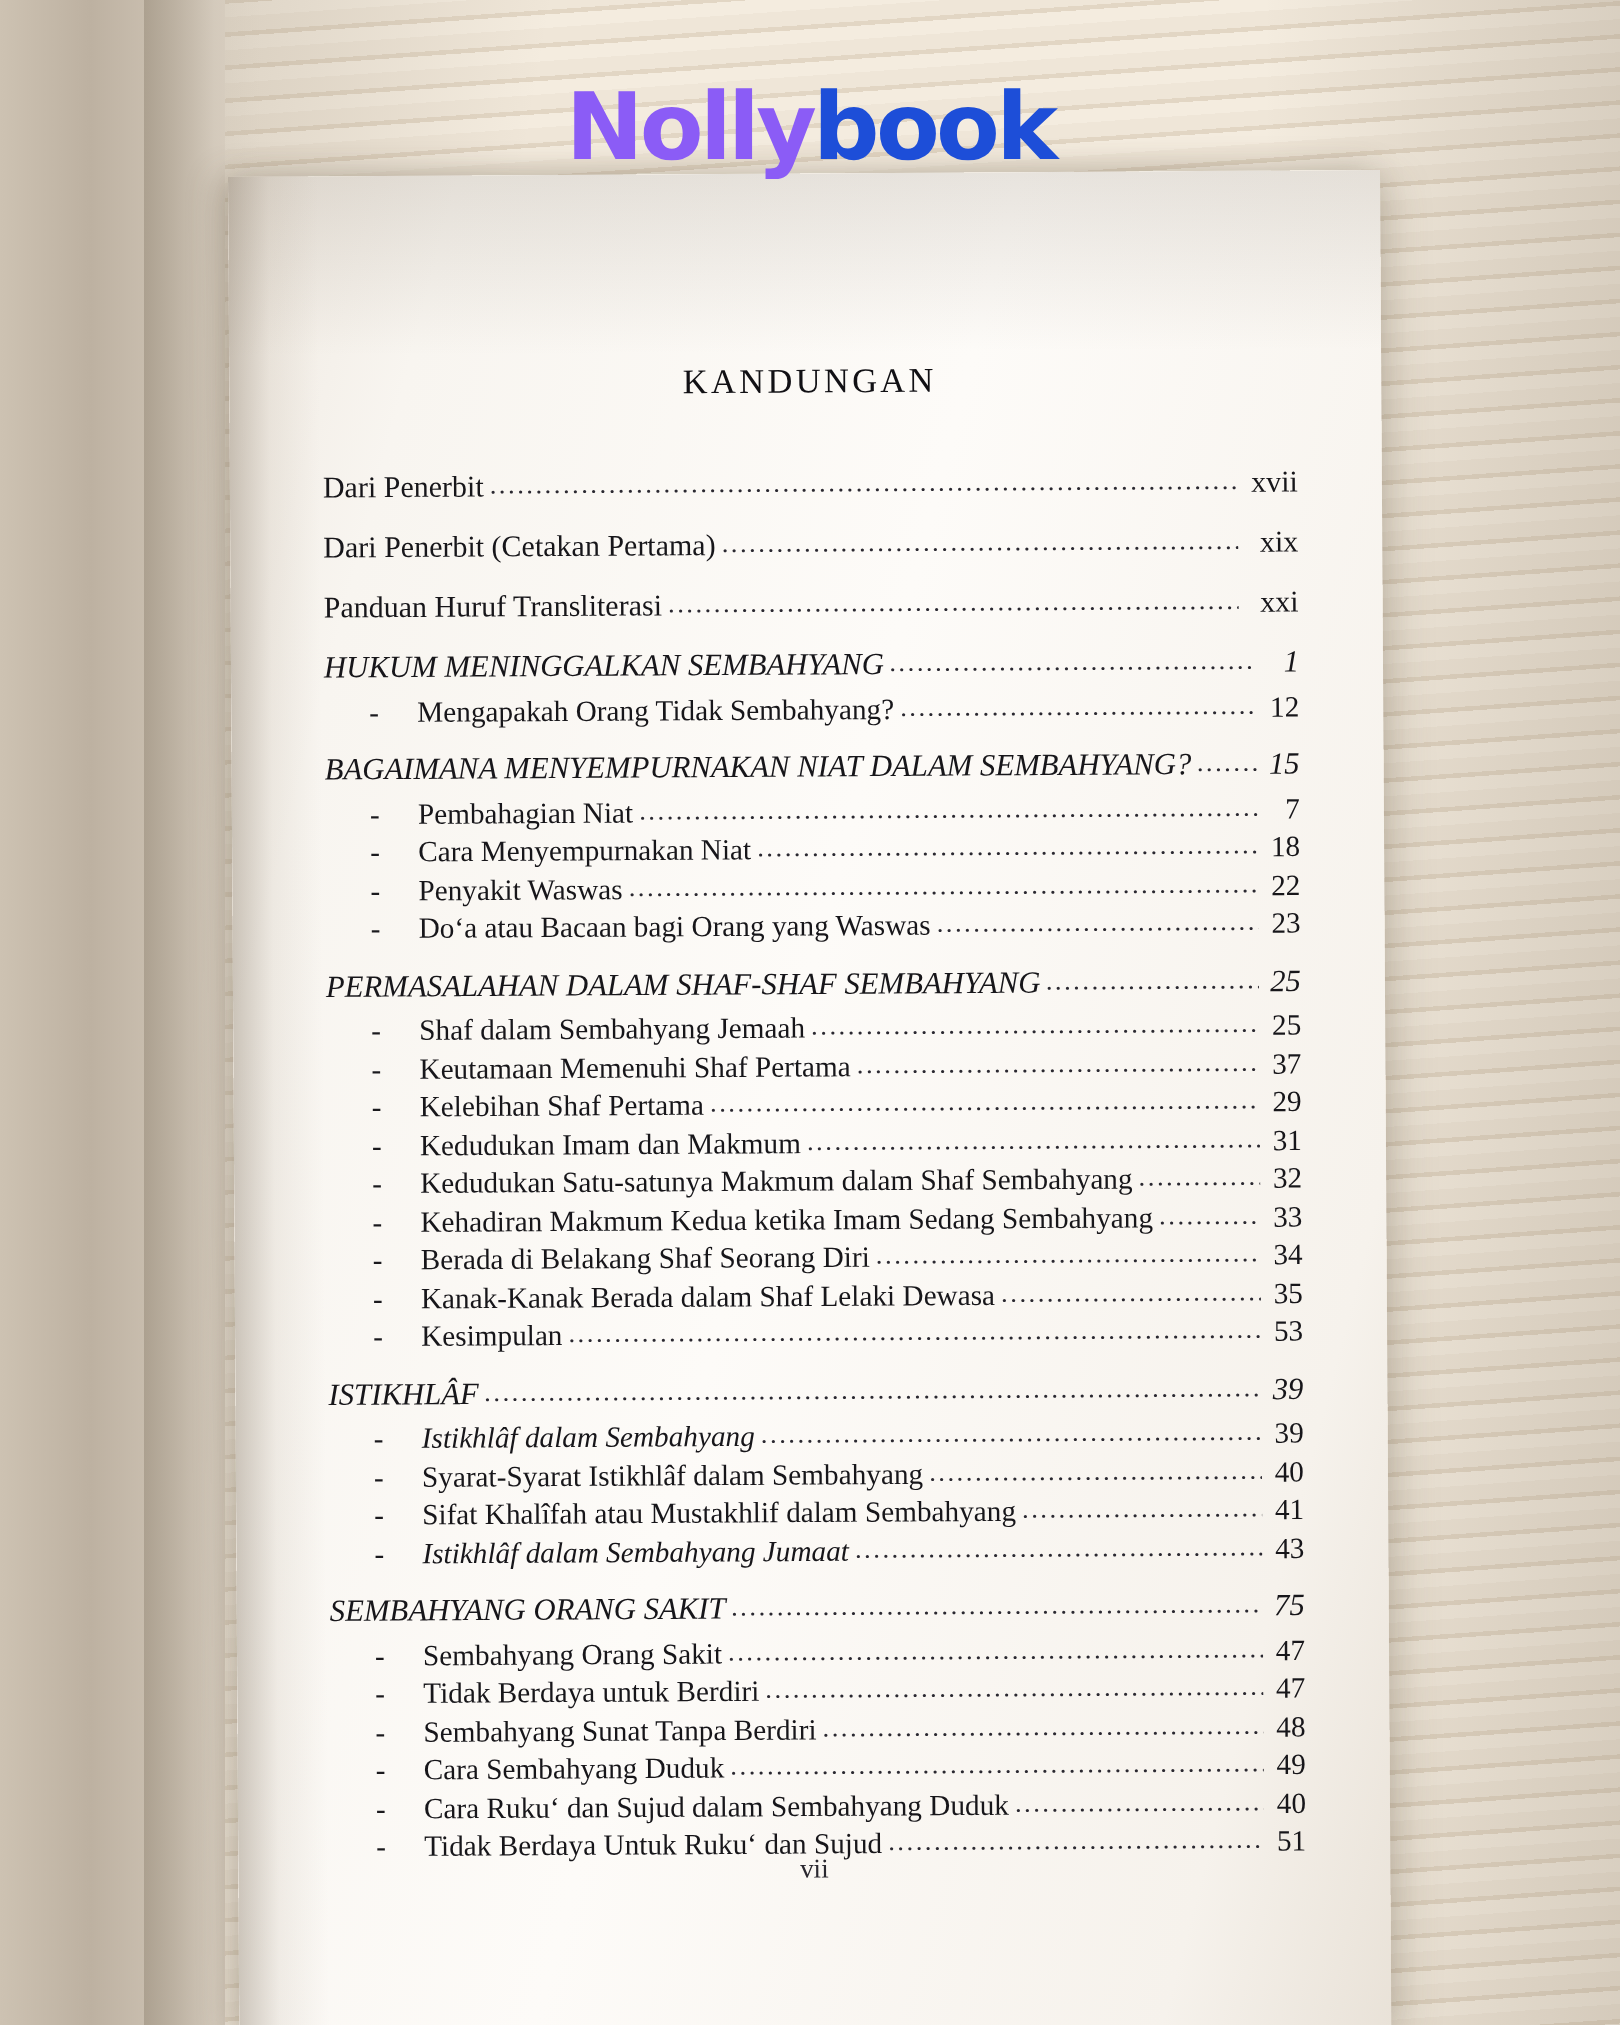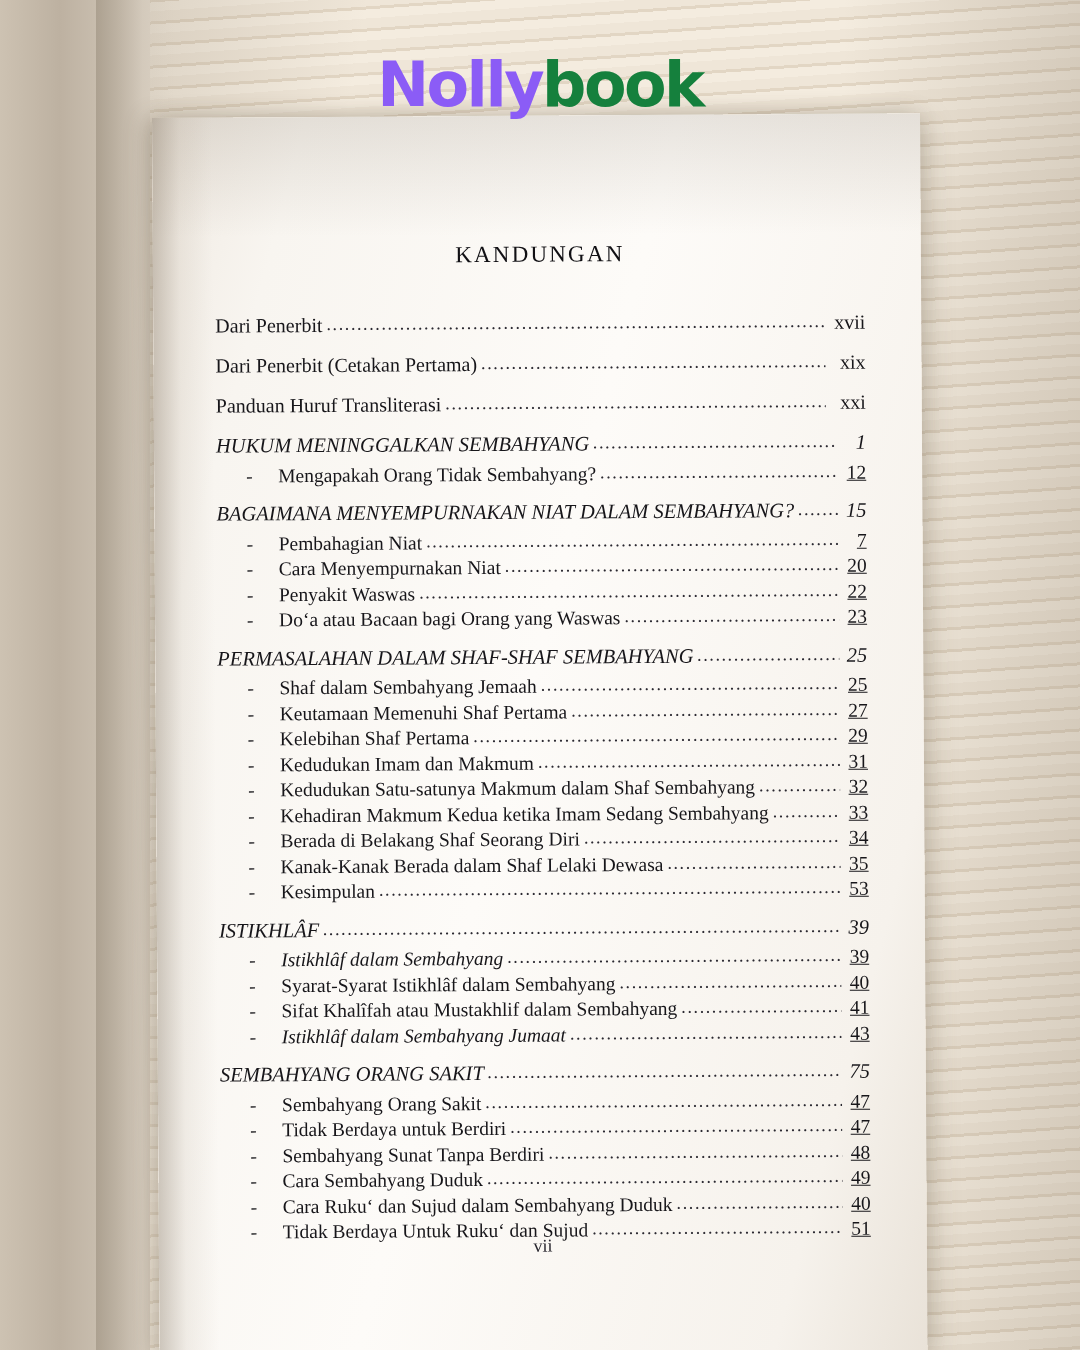--- a/index.html
+++ b/index.html
@@ -86,21 +86,21 @@
     left: 0;
     width: 1080px;
     text-align: center;
     font-family: "DejaVu Sans", sans-serif;
     font-weight: bold;
     font-size: 62px;
     letter-spacing: -2.5px;
     z-index: 40;
   }
   .brand .nolly { color: #8b5cf6; }
-  .brand .book  { color: #15803d; }
+  .brand .book  { color: #1d4ed8; }
 
   
   .content {
     position: absolute;
     left: 62px;
     top: 126px;
     width: 650px;
     color: #17161a;
   }
   .toc-title {
@@ -146,21 +146,21 @@
   
   .sub {
     margin-left: 30px;
     font-size: 19.5px;
     margin-bottom: 6px;
   }
   .sub .dash {
     flex: 0 0 32px;
     color: #1a191d;
   }
-  .sub .pg { min-width: 26px; text-decoration: underline; }
+  .sub .pg { min-width: 26px; }
   .it { font-style: italic; }
 
   .folio {
     position: absolute;
     left: 0; top: 1120px;
     width: 768px;
     text-align: center;
     font-size: 18px;
     color: #2a2830;
   }
@@ -220,21 +220,21 @@
     <div class="row sub">
       <span class="dash">-</span>
       <span class="label">Pembahagian Niat</span>
       <span class="dots">......................................................................................................................</span>
       <span class="pg">7</span>
     </div>
     <div class="row sub">
       <span class="dash">-</span>
       <span class="label">Cara Menyempurnakan Niat</span>
       <span class="dots">......................................................................................................................</span>
-      <span class="pg">20</span>
+      <span class="pg">18</span>
     </div>
     <div class="row sub">
       <span class="dash">-</span>
       <span class="label">Penyakit Waswas</span>
       <span class="dots">......................................................................................................................</span>
       <span class="pg">22</span>
     </div>
     <div class="row sub">
       <span class="dash">-</span>
       <span class="label">Do‘a atau Bacaan bagi Orang yang Waswas</span>
@@ -250,21 +250,21 @@
     <div class="row sub">
       <span class="dash">-</span>
       <span class="label">Shaf dalam Sembahyang Jemaah</span>
       <span class="dots">......................................................................................................................</span>
       <span class="pg">25</span>
     </div>
     <div class="row sub">
       <span class="dash">-</span>
       <span class="label">Keutamaan Memenuhi Shaf Pertama</span>
       <span class="dots">......................................................................................................................</span>
-      <span class="pg">27</span>
+      <span class="pg">37</span>
     </div>
     <div class="row sub">
       <span class="dash">-</span>
       <span class="label">Kelebihan Shaf Pertama</span>
       <span class="dots">......................................................................................................................</span>
       <span class="pg">29</span>
     </div>
     <div class="row sub">
       <span class="dash">-</span>
       <span class="label">Kedudukan Imam dan Makmum</span>

